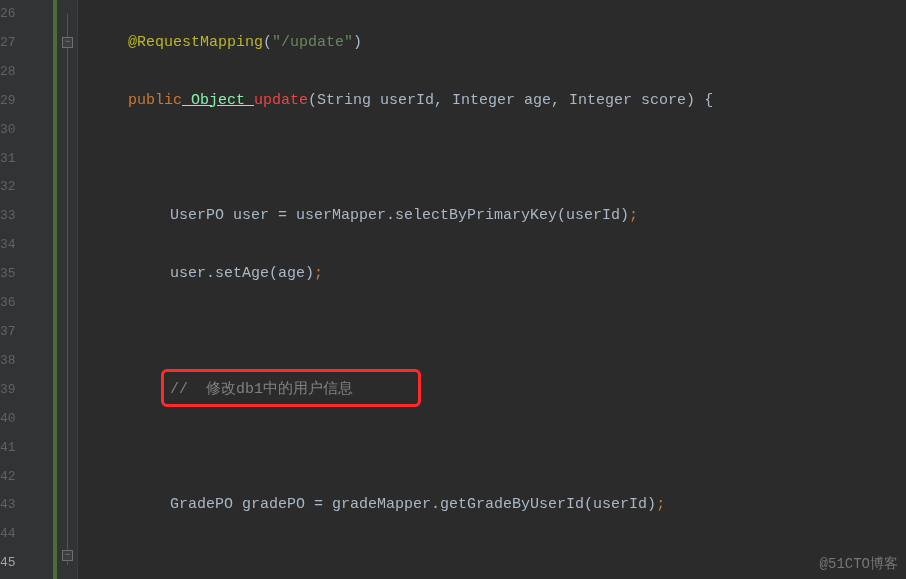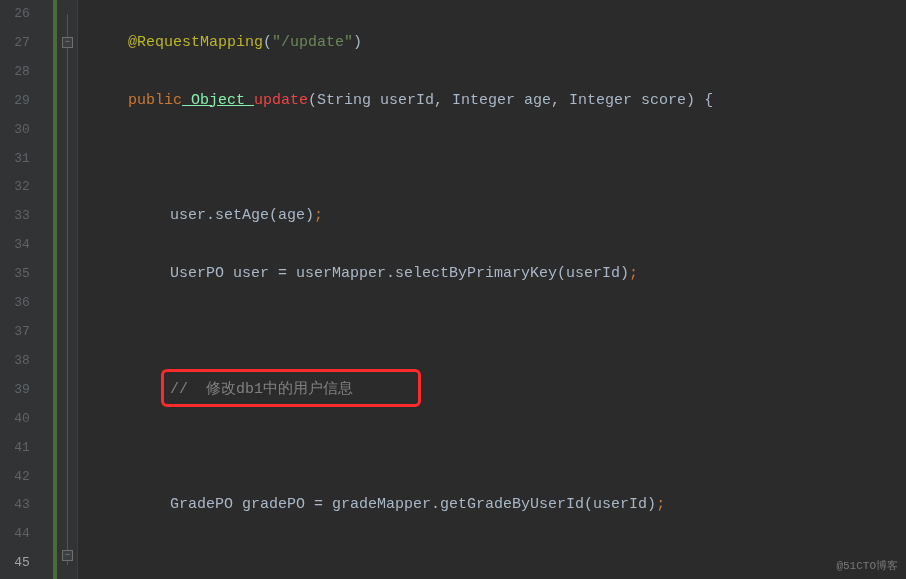--- a/index.html
+++ b/index.html
@@ -13,21 +13,21 @@
       overflow: hidden;
       position: relative;
     }
     .editor {
       display: flex;
       height: 100%;
     }
     .gutter {
       width: 52px;
       background: #313335;
-      text-align: center;
+      text-align: left;
       padding-right: 8px;
       color: #606366;
       font-size: 13px;
       line-height: 28.9px;
       user-select: none;
       flex-shrink: 0;
     }
     .gutter .ln { display: block; }
     .gutter .ln.active { color: #a4a3a3; }
     .fold-gutter {
@@ -96,21 +96,21 @@
       top: 369px;
       width: 260px;
       height: 38px;
       pointer-events: none;
     }
     .watermark {
       position: absolute;
       right: 8px;
       bottom: 6px;
       color: #777;
-      font-size: 11px;
+      font-size: 14px;
     }
     .ind1 { padding-left: 42px; display: inline-block; }
     .ind2 { padding-left: 84px; display: inline-block; }
   </style>
 </head>
 <body>
 
 <div class="editor">
   <div class="gutter">
     <span class="ln">26</span>
@@ -142,22 +142,22 @@
   <div class="fold-gutter">
     <div class="fold-line"></div>
     <div class="fold-marker top">−</div>
     <div class="fold-marker bot">−</div>
   </div>
 
   <div class="code">
 <span class="line"><span class="ind1"></span><span class="c-annotation">@RequestMapping</span><span class="c-default">(</span><span class="c-string">"/update"</span><span class="c-default">)</span></span>
 <span class="line"><span class="ind1"></span><span class="c-keyword">public</span><span class="c-type"> Object </span><span class="c-method">update</span><span class="c-param">(String userId, Integer age, Integer score) </span><span class="c-brace">{</span></span>
 <span class="line"> </span>
+<span class="line"><span class="ind2"></span><span class="c-default">UserPO user = </span><span class="c-default">userMapper</span><span class="c-default">.</span><span class="c-call">selectByPrimaryKey</span><span class="c-default">(userId)</span><span class="c-semi">;</span></span>
 <span class="line"><span class="ind2"></span><span class="c-default">user</span><span class="c-default">.</span><span class="c-call">setAge</span><span class="c-default">(age)</span><span class="c-semi">;</span></span>
-<span class="line"><span class="ind2"></span><span class="c-default">UserPO user = </span><span class="c-default">userMapper</span><span class="c-default">.</span><span class="c-call">selectByPrimaryKey</span><span class="c-default">(userId)</span><span class="c-semi">;</span></span>
 <span class="line"> </span>
 <span class="line"><span class="ind2"></span><span class="c-comment">//  修改db1中的用户信息</span></span>
 <span class="line"> </span>
 <span class="line"><span class="ind2"></span><span class="c-default">GradePO gradePO = </span><span class="c-default">gradeMapper</span><span class="c-default">.</span><span class="c-call">getGradeByUserId</span><span class="c-default">(userId)</span><span class="c-semi">;</span></span>
 
 
 
 
 
 

